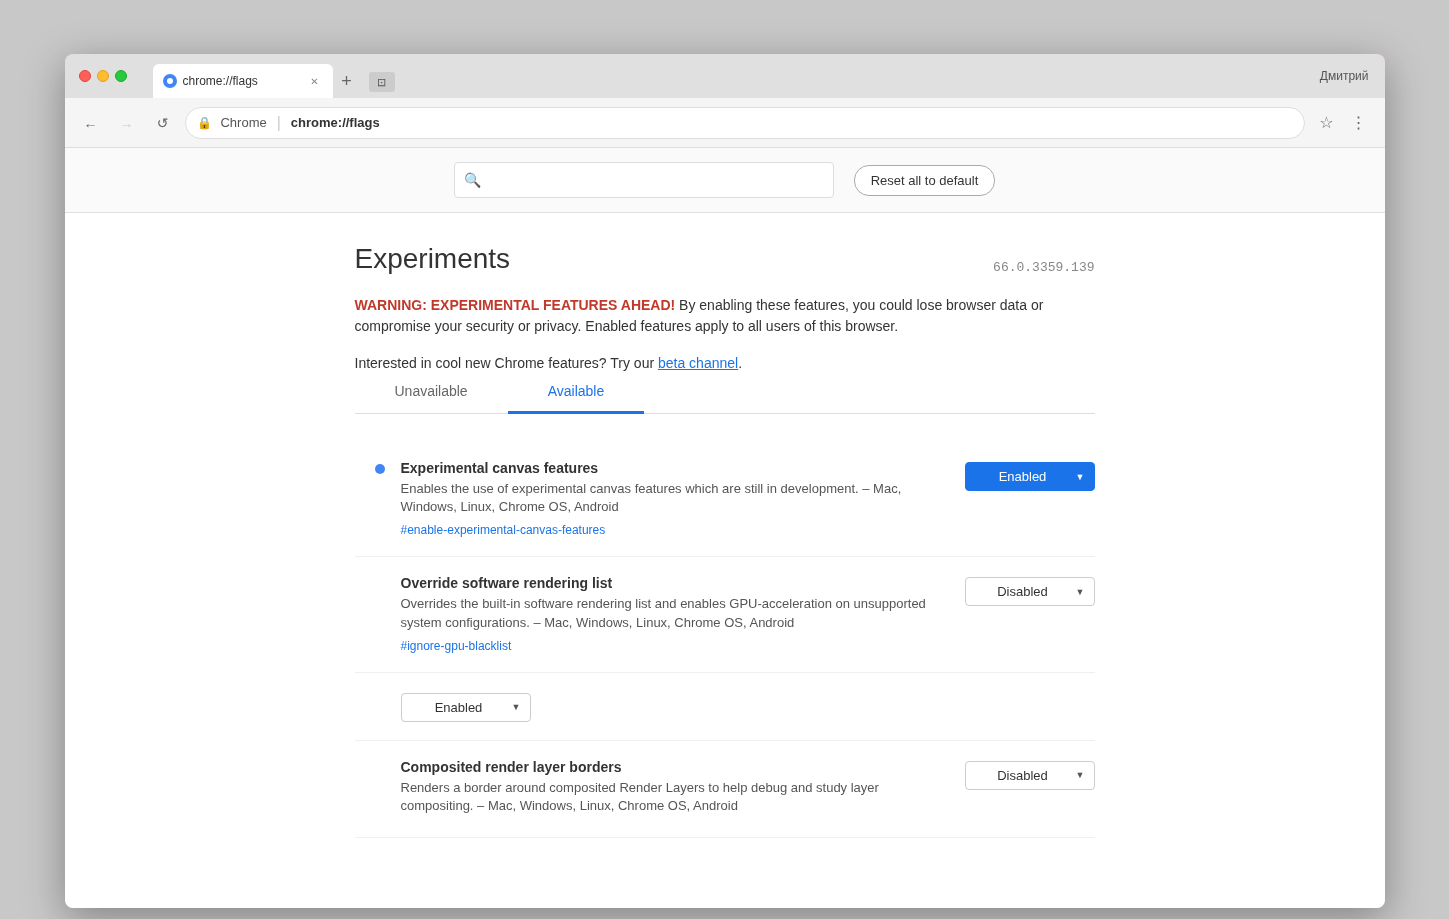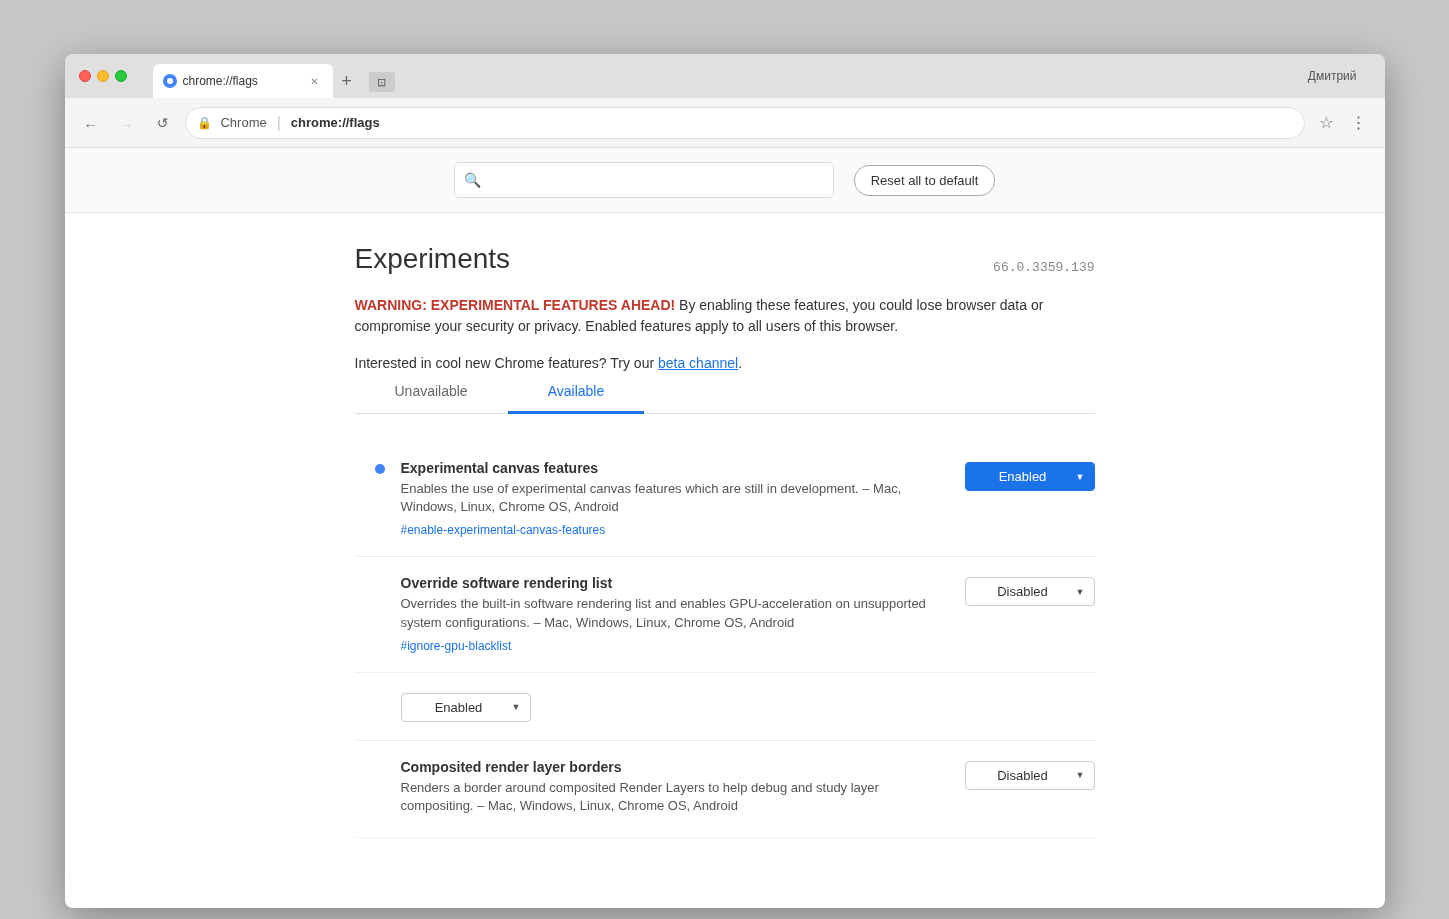--- a/index.html
+++ b/index.html
@@ -40,21 +40,21 @@
     .traffic-light {
       width: 12px;
       height: 12px;
       border-radius: 50%;
     }
     .tl-red { background: #ff5f56; border: 0.5px solid #e0443e; }
     .tl-yellow { background: #ffbd2e; border: 0.5px solid #dea123; }
     .tl-green { background: #27c93f; border: 0.5px solid #1aab29; }
     .user-name {
       position: absolute;
-      right: 28px;
+      right: 16px;
       top: 50%;
       transform: translateY(-50%);
       font-size: 12px;
       color: #555;
     }
     .tabs-area {
       display: flex;
       align-items: flex-end;
       margin-left: 80px;
     }

